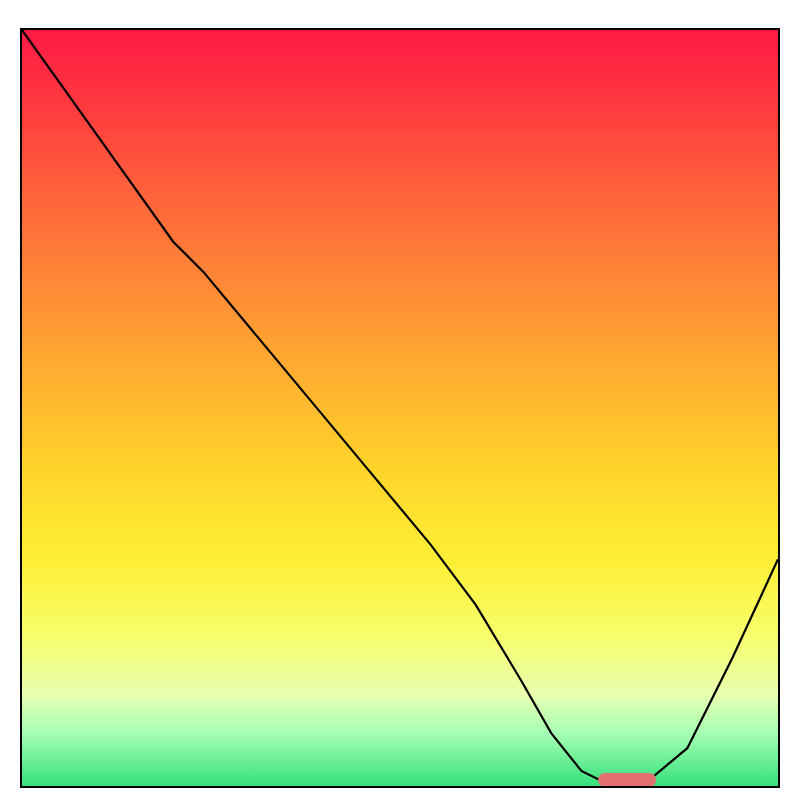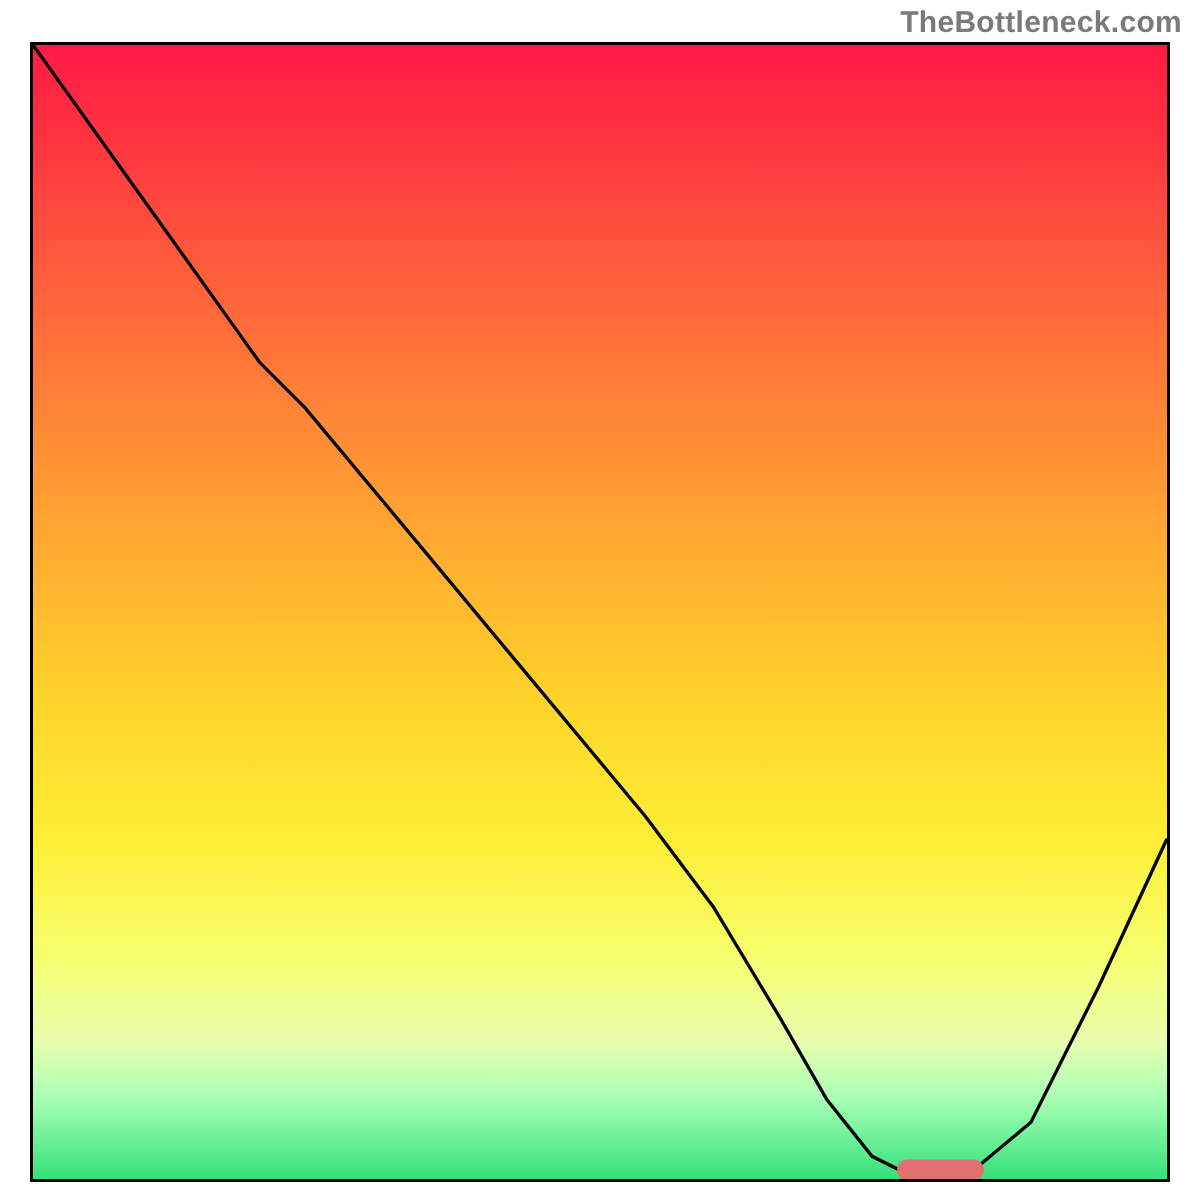--- a/index.html
+++ b/index.html
@@ -19,21 +19,20 @@
         #e7ffb0 88%,
         #a6ffb4 93%,
         #35e07a 100%);}
   svg.curve{position:absolute;inset:0}
   .marker{position:absolute;width:58px;height:14px;border-radius:10px;background:#e37070;transform:translate(-50%,-50%)}
 </style>
 </head>
 <body>
 <div class="wrap">
 
-  <div class="watermark">TheBottleneck.com</div>
 
   <div class="plot">
     <div class="bg"></div>
 
     <svg class="curve" viewBox="0 0 756 756" preserveAspectRatio="none">
 
       <path id="curvePath" fill="none" stroke="#000" stroke-width="2.2" d="M0.0 0.0 L75.6 105.8 L151.2 211.7 L181.4 241.9 L257.0 332.6 L332.6 423.4 L408.2 514.1 L453.6 574.6 L499.0 650.2 L529.2 703.1 L559.4 740.9 L589.7 756.0 L619.9 756.0 L665.3 718.2 L710.6 627.5 L756.0 529.2"></path>
     </svg>
 
     <div class="marker" id="marker" style="left: 604.8px; top: 750px;"></div>

